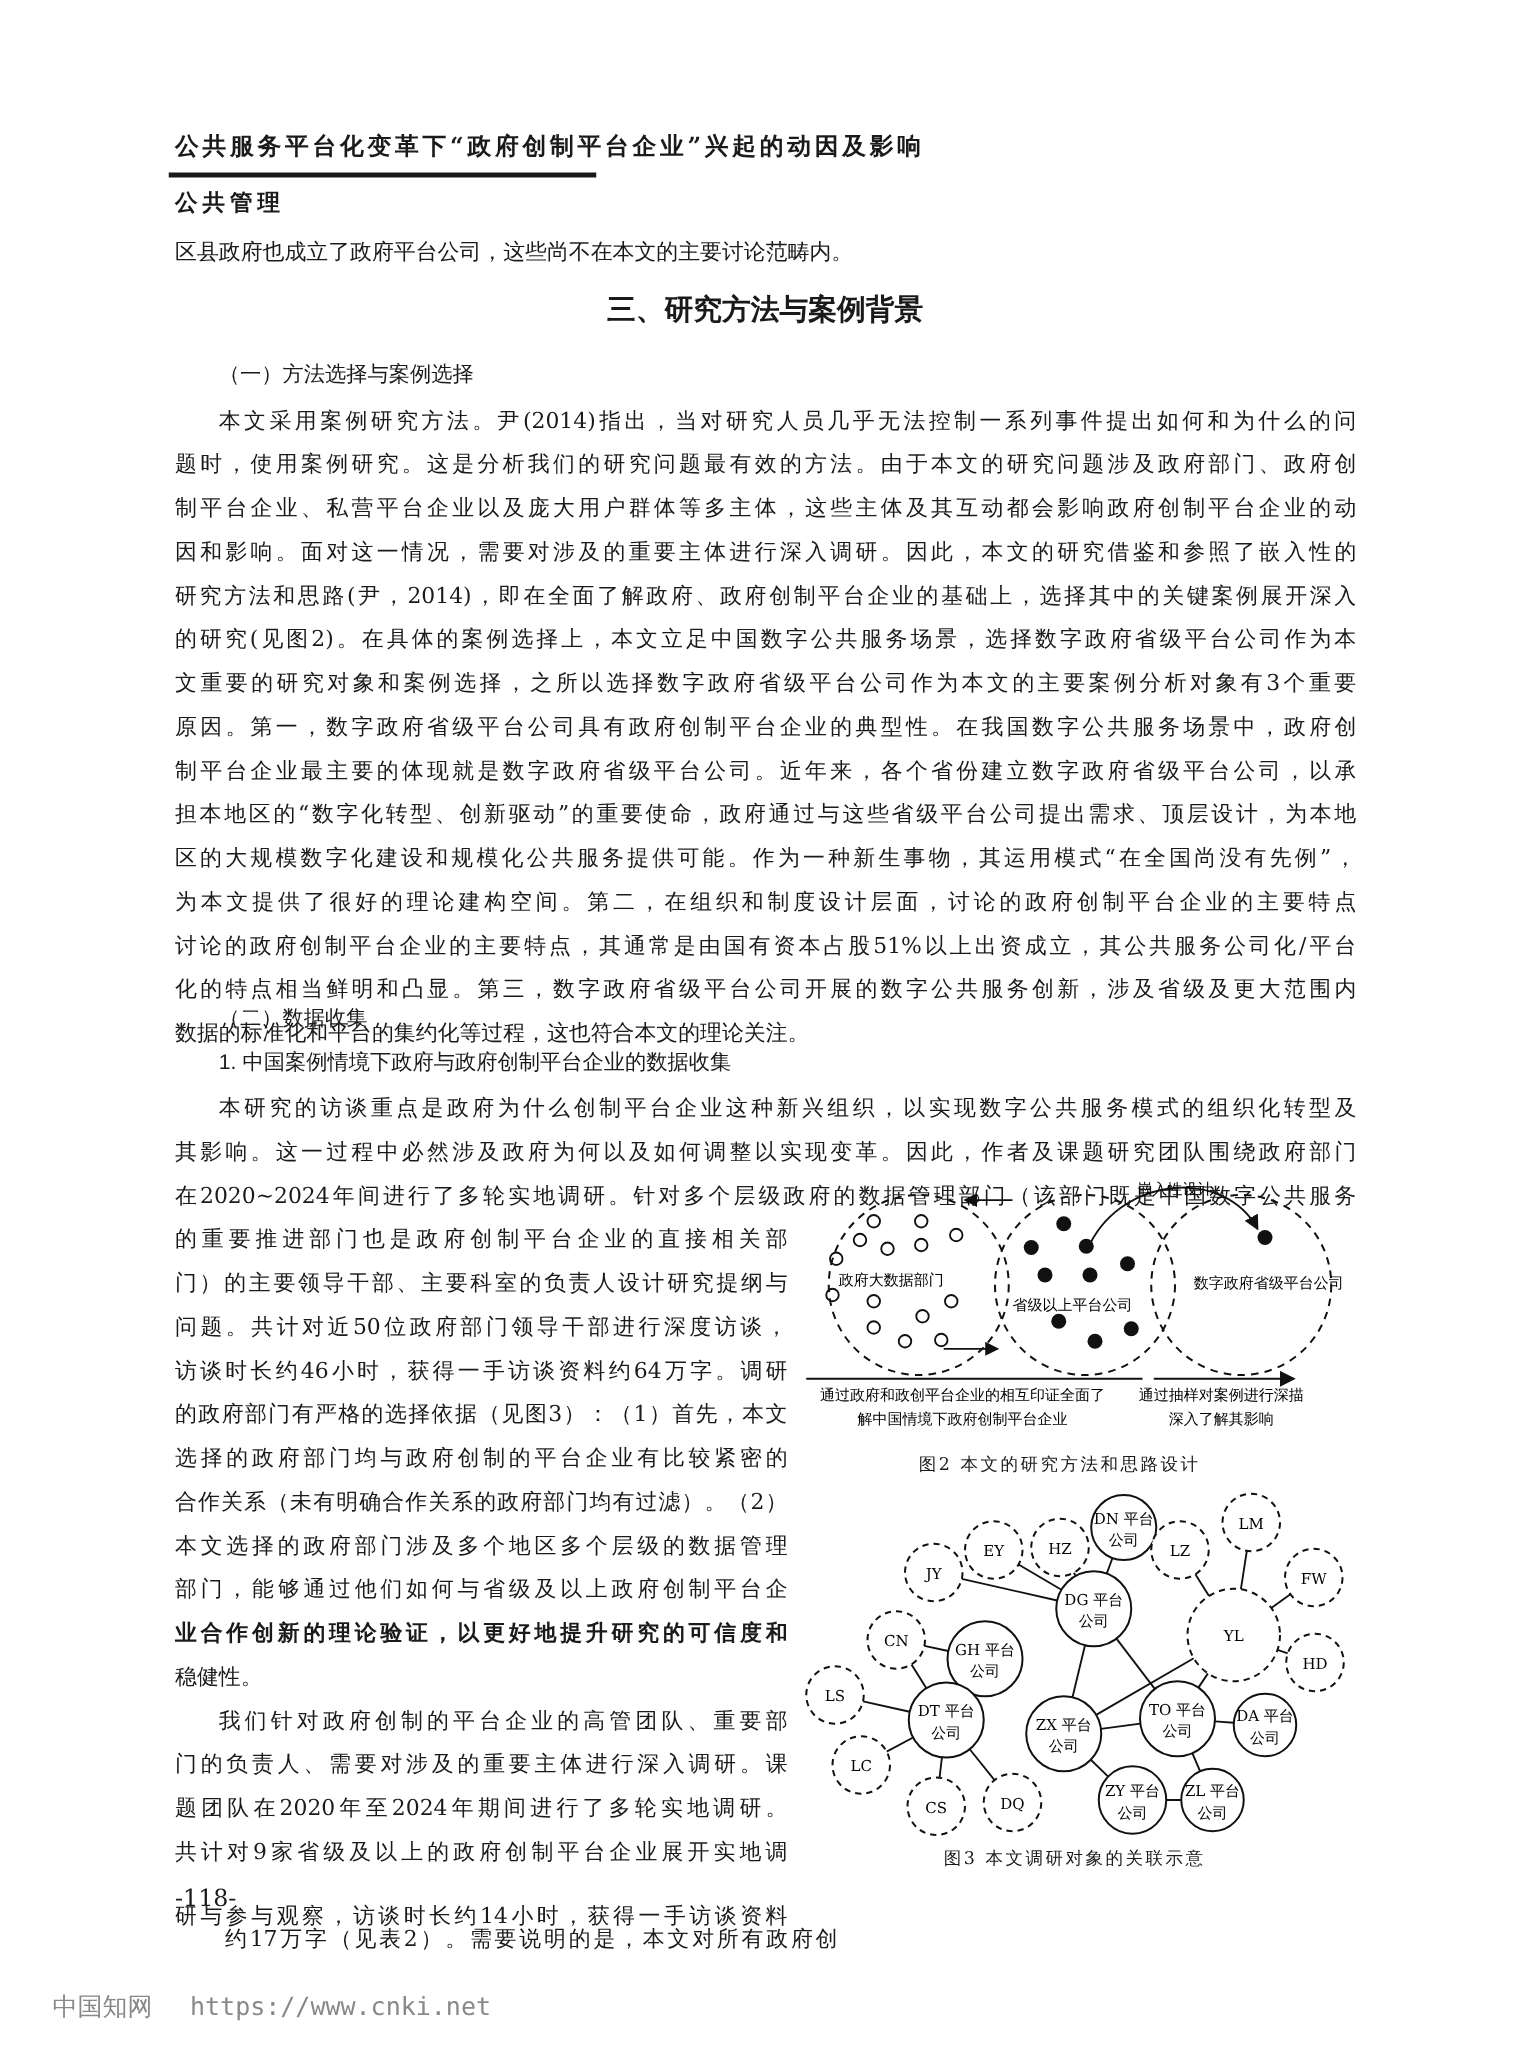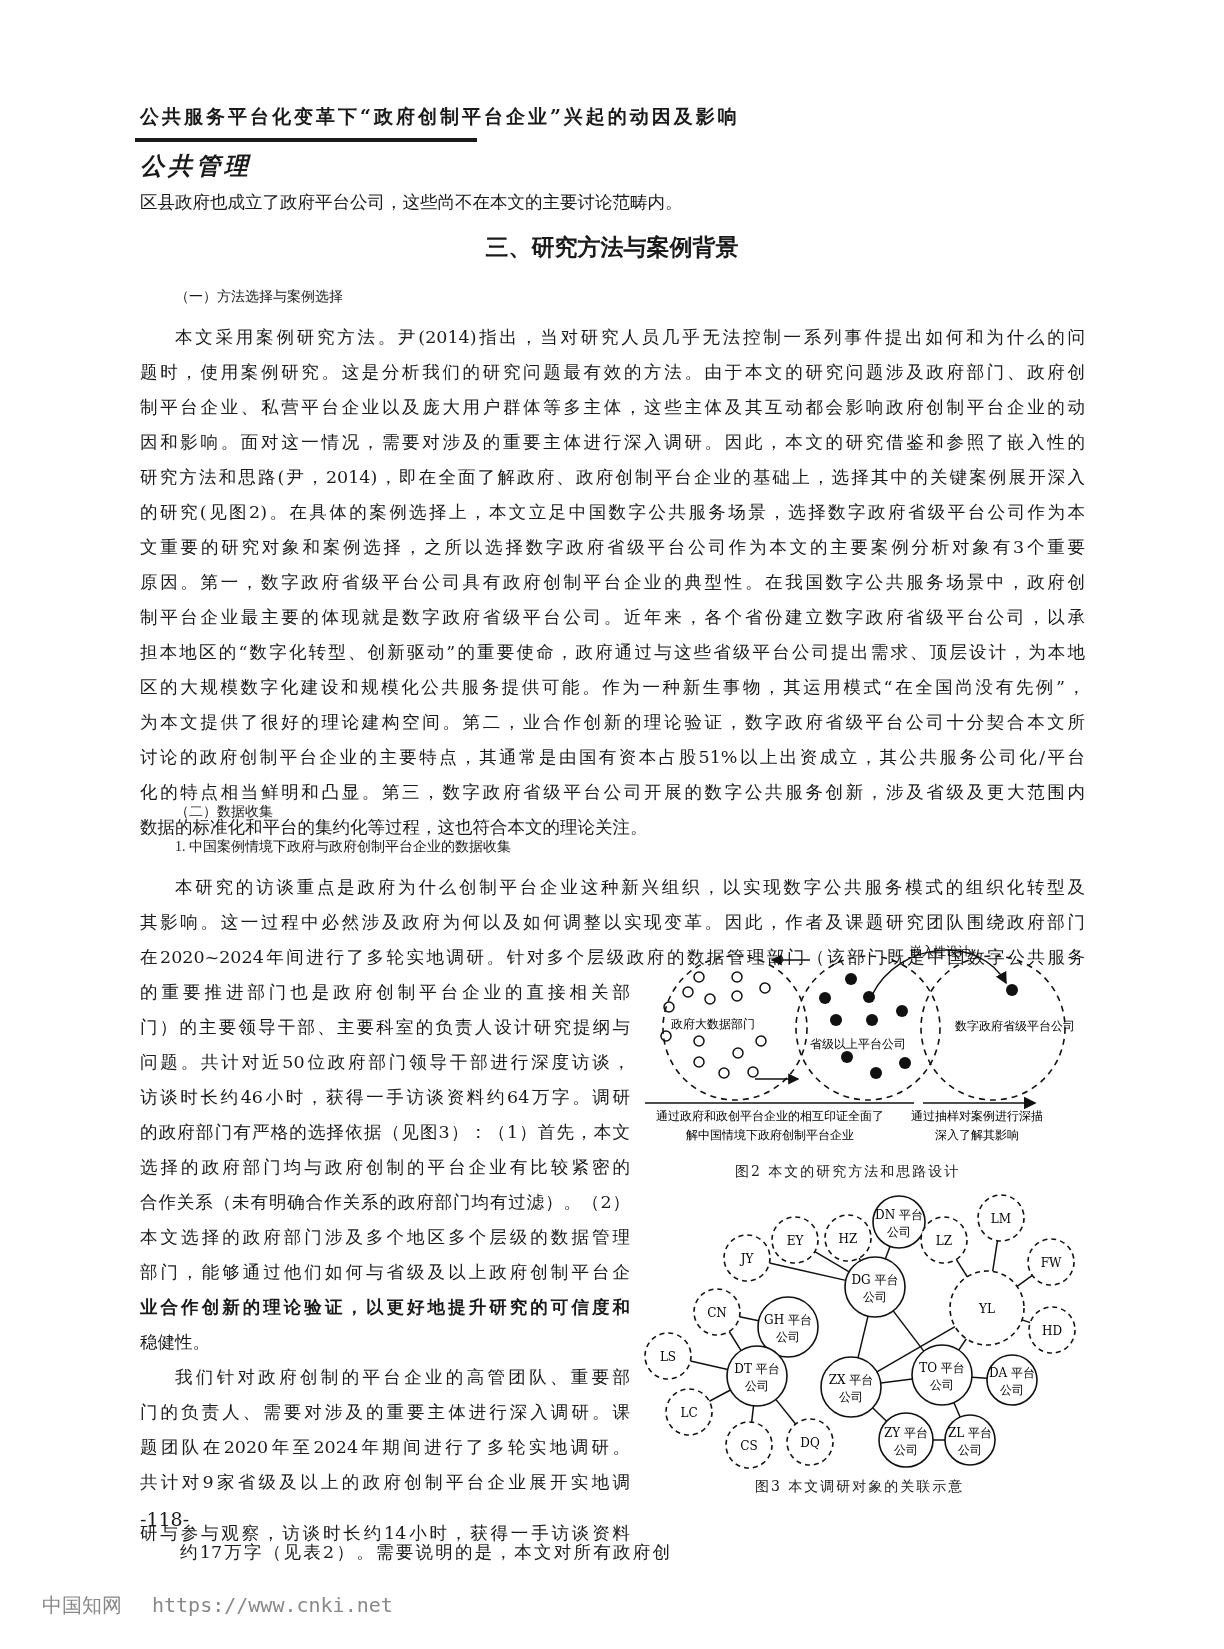--- a/index.html
+++ b/index.html
@@ -1,25 +1,25 @@
 <!DOCTYPE html>
 <html><head>
 <meta charset="utf-8">
 <style>
   html,body{margin:0;padding:0;background:#fff;}
   body{width:1224px;height:1649px;position:relative;overflow:hidden;font-family:"DejaVu Serif","Liberation Serif",serif;color:#1a1a1a;}
   .running-title{position:absolute;left:140px;top:104px;font-size:19px;font-weight:bold;letter-spacing:3px;}
   .title-rule{position:absolute;left:135px;top:138px;width:342px;height:4px;background:#1a1a1a;}
-  .section-label{position:absolute;left:140px;top:150px;font-size:24px;font-weight:bold;letter-spacing:4px;font-style:italic;}
+  .section-label{position:absolute;left:140px;top:150px;font-size:18px;font-weight:bold;letter-spacing:4px;}
   .line{position:absolute;left:140px;font-size:17.5px;line-height:35px;white-space:nowrap;}
   .full{width:945px;text-align:justify;text-align-last:justify;}
   .half{width:490px;text-align:justify;text-align-last:justify;}
   .last{text-align-last:left;}
   .h1{position:absolute;left:0;width:1224px;top:232px;text-align:center;font-family:"DejaVu Sans","Liberation Sans",sans-serif;font-size:23px;font-weight:bold;}
-  .h2{position:absolute;left:175px;font-family:Liberation Serif, serif;font-size:14px;}
+  .h2{position:absolute;left:175px;font-family:Liberation Sans, sans-serif;font-size:17px;}
   .indent{padding-left:35px;box-sizing:border-box;}
   .fig{position:absolute;}
   .fig text{font-family:"DejaVu Serif","Liberation Serif",serif;}
   .caption{position:absolute;font-size:14px;letter-spacing:2px;}
   .page-num{position:absolute;left:140px;top:1508px;font-size:19px;}
   .watermark{position:absolute;left:42px;top:1592px;font-size:20px;color:#888;font-family:"DejaVu Sans Mono","Liberation Mono",monospace;}
   .watermark span{margin-right:30px;}
 </style>
 </head>
 <body>
@@ -38,21 +38,21 @@
     <div class="line full" style="top: 355px;">题时，使用案例研究。这是分析我们的研究问题最有效的方法。由于本文的研究问题涉及政府部门、政府创</div>
     <div class="line full" style="top: 390px;">制平台企业、私营平台企业以及庞大用户群体等多主体，这些主体及其互动都会影响政府创制平台企业的动</div>
     <div class="line full" style="top: 425px;">因和影响。面对这一情况，需要对涉及的重要主体进行深入调研。因此，本文的研究借鉴和参照了嵌入性的</div>
     <div class="line full" style="top: 460px;">研究方法和思路(尹，2014)，即在全面了解政府、政府创制平台企业的基础上，选择其中的关键案例展开深入</div>
     <div class="line full" style="top: 495px;">的研究(见图2)。在具体的案例选择上，本文立足中国数字公共服务场景，选择数字政府省级平台公司作为本</div>
     <div class="line full" style="top: 530px;">文重要的研究对象和案例选择，之所以选择数字政府省级平台公司作为本文的主要案例分析对象有3个重要</div>
     <div class="line full" style="top: 565px;">原因。第一，数字政府省级平台公司具有政府创制平台企业的典型性。在我国数字公共服务场景中，政府创</div>
     <div class="line full" style="top: 600px;">制平台企业最主要的体现就是数字政府省级平台公司。近年来，各个省份建立数字政府省级平台公司，以承</div>
     <div class="line full" style="top: 635px;">担本地区的“数字化转型、创新驱动”的重要使命，政府通过与这些省级平台公司提出需求、顶层设计，为本地</div>
     <div class="line full" style="top: 670px;">区的大规模数字化建设和规模化公共服务提供可能。作为一种新生事物，其运用模式“在全国尚没有先例”，</div>
-    <div class="line full" style="top: 705px;">为本文提供了很好的理论建构空间。第二，业合作创新的理论验证，数字政府省级平台公司十分契合本文所</div>
+    <div class="line full" style="top: 705px;">为本文提供了很好的理论建构空间。第二，在组织和制度设计层面，讨论的政府创制平台企业的主要特点</div>
     <div class="line full" style="top: 740px;">讨论的政府创制平台企业的主要特点，其通常是由国有资本占股51%以上出资成立，其公共服务公司化/平台</div>
     <div class="line full" style="top: 775px;">化的特点相当鲜明和凸显。第三，数字政府省级平台公司开展的数字公共服务创新，涉及省级及更大范围内</div>
     <div class="line full last" style="top: 810px;">数据的标准化和平台的集约化等过程，这也符合本文的理论关注。</div>
   </div>
 
 <div class="h2" style="top:803px">（二）数据收集</div>
 <div class="h2" style="top:838px">1. 中国案例情境下政府与政府创制平台企业的数据收集</div>
 
 <div id="para2">
     <div class="line full indent" style="top: 870px;">本研究的访谈重点是政府为什么创制平台企业这种新兴组织，以实现数字公共服务模式的组织化转型及</div>

